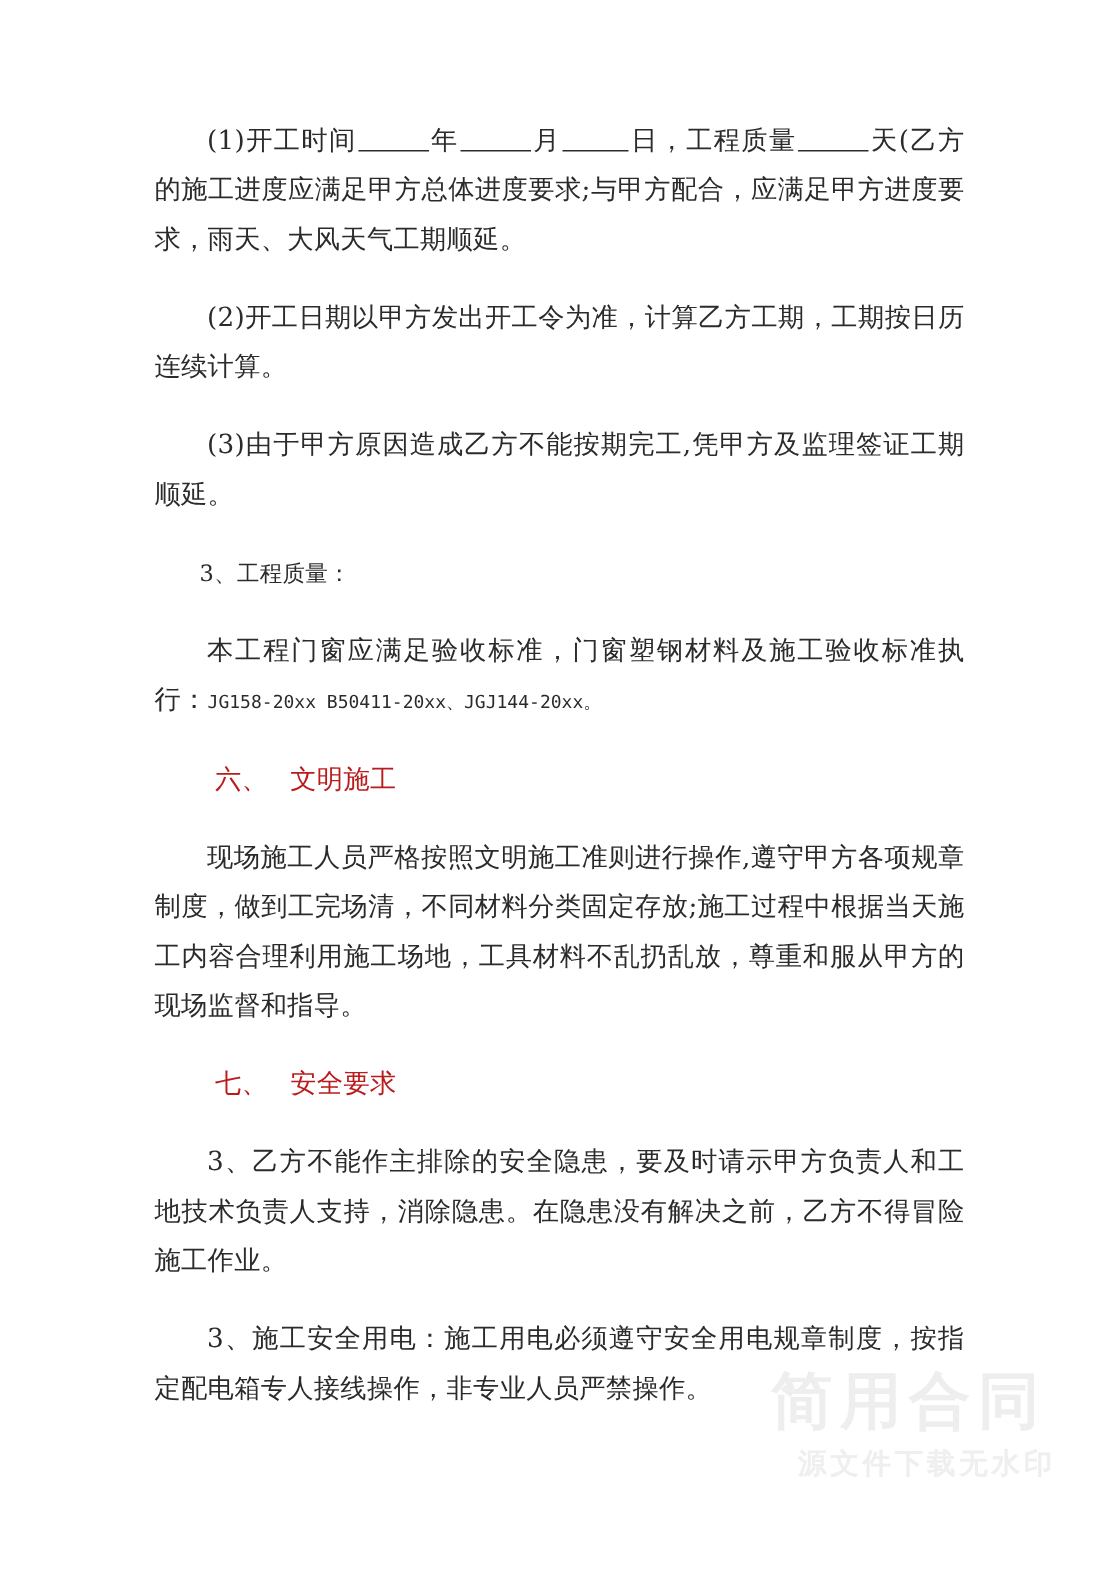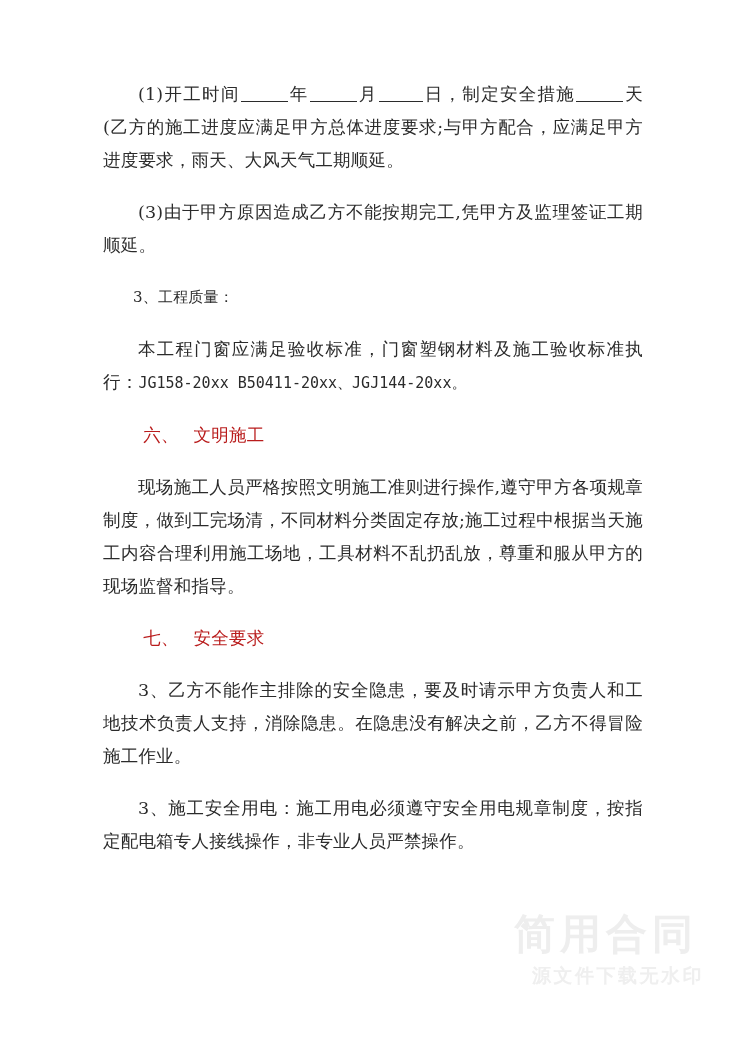--- a/index.html
+++ b/index.html
@@ -70,21 +70,21 @@
   .blank-short {
     display: inline-block;
     width: 44px;
     border-bottom: 1.5px solid #2b2b2b;
     vertical-align: -2px;
     margin: 0 1px;
   }
   
   .code {
     font-family: "DejaVu Sans Mono", "Liberation Mono", monospace;
-    font-size: 15px;
+    font-size: 12px;
     letter-spacing: 0;
   }
   
   .watermark {
     position: absolute;
     right: 38px;
     bottom: 60px;
     text-align: center;
     user-select: none;
     pointer-events: none;
@@ -107,22 +107,23 @@
     padding-left: 24px;
   }
 </style>
 </head>
 <body>
 
 <div class="page">
 
   <div class="content">
 
-    <p class="para"><span>(1)开工时间</span><span class="blank"></span><span>年</span><span class="blank"></span><span>月</span><span class="blank-short"></span><span>日，制定安全措施</span><span class="blank"></span><span>天(乙方的施工进度应满足甲方总体进度要求;与甲方配合，应满足甲方进度要求，雨天、大风天气工期顺延。</span></p>
+    <p class="para"><span>(1)开工时间</span><span class="blank"></span><span>年</span><span class="blank"></span><span>月</span><span class="blank-short"></span><span>日，工程质量</span><span class="blank"></span><span>天(乙方的施工进度应满足甲方总体进度要求;与甲方配合，应满足甲方进度要求，雨天、大风天气工期顺延。</span></p>
 
+    <p class="para">(2)开工日期以甲方发出开工令为准，计算乙方工期，工期按日历连续计算。</p>
 
     <p class="para">(3)由于甲方原因造成乙方不能按期完工,凭甲方及监理签证工期顺延。</p>
 
     <p class="item-heading">3、工程质量：</p>
 
     <p class="para"><span>本工程门窗应满足验收标准，门窗塑钢材料及施工验收标准执行：</span><span class="code">JG158-20xx B50411-20xx、JGJ144-20xx。</span></p>
 
     <p class="heading"><span>六、</span><span class="gap"></span><span>文明施工</span></p>
 
     <p class="para">现场施工人员严格按照文明施工准则进行操作,遵守甲方各项规章制度，做到工完场清，不同材料分类固定存放;施工过程中根据当天施工内容合理利用施工场地，工具材料不乱扔乱放，尊重和服从甲方的现场监督和指导。</p>

